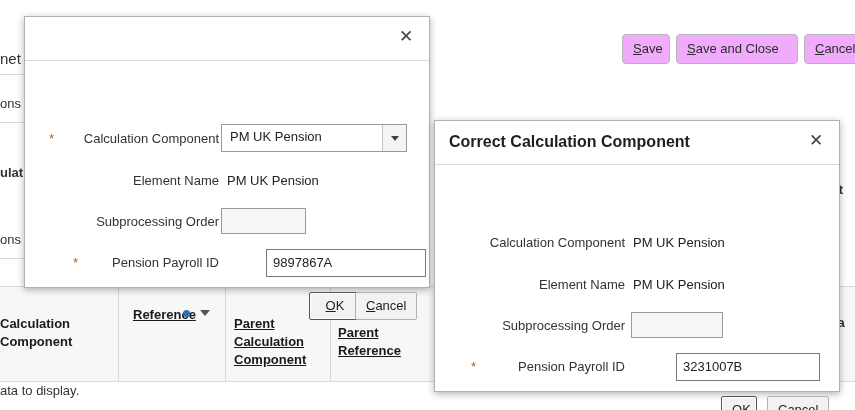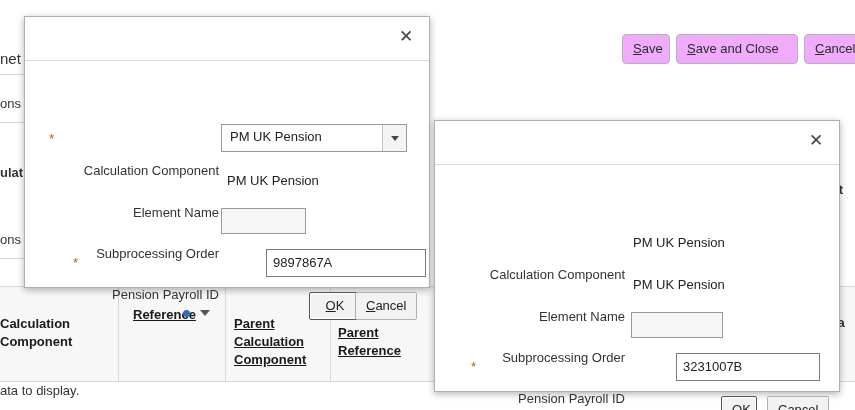--- a/index.html
+++ b/index.html
@@ -120,21 +120,20 @@
   .dialog-body {
     position: relative;
   }
 
   .field-label {
     position: absolute;
     font-size: 13px;
     color: #333;
     text-align: right;
     white-space: nowrap;
-    margin-top: 32px;
   }
   .req-star {
     color: #c05a10;
     font-size: 13px;
     position: absolute;
   }
   .field-value {
     position: absolute;
     font-size: 13px;
     color: #222;
@@ -310,20 +309,21 @@
       </div>
       <div class="dlg-btn" style="left:330px; top:231px; width:62px;">
         <span class="acc">C</span><span>ancel</span>
       </div>
     </div>
   </div>
 
   <div class="dialog" style="left:434px; top:120px; width:406px; height:272px;">
 
     <div class="dialog-header">
+      <div class="dialog-title">Correct Calculation Component</div>
       <div class="dialog-close">✕</div>
     </div>
 
     <div class="dialog-body">
 
       <div class="field-label" style="left:14px; top:70px; width:176px;">Calculation Component</div>
       <div class="field-value" style="left:198px; top:70px;">PM UK Pension</div>
 
       <div class="field-label" style="left:14px; top:112px; width:176px;">Element Name</div>
       <div class="field-value" style="left:198px; top:112px;">PM UK Pension</div>

